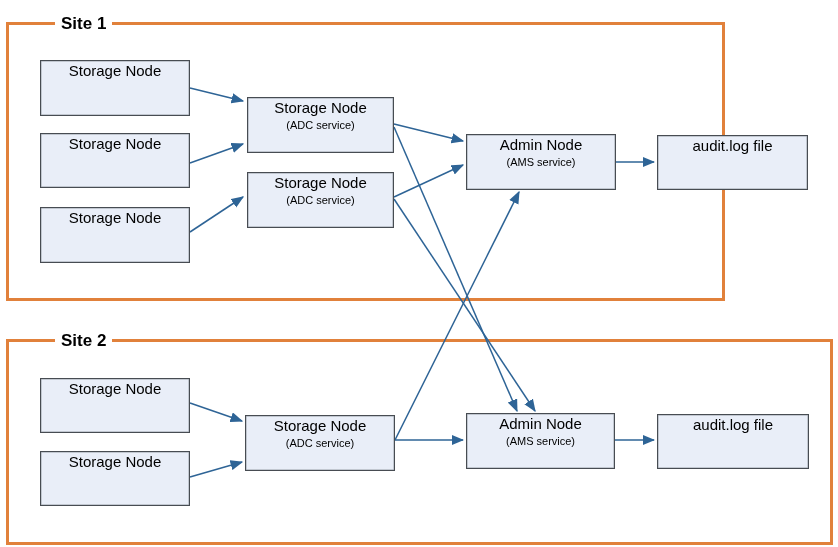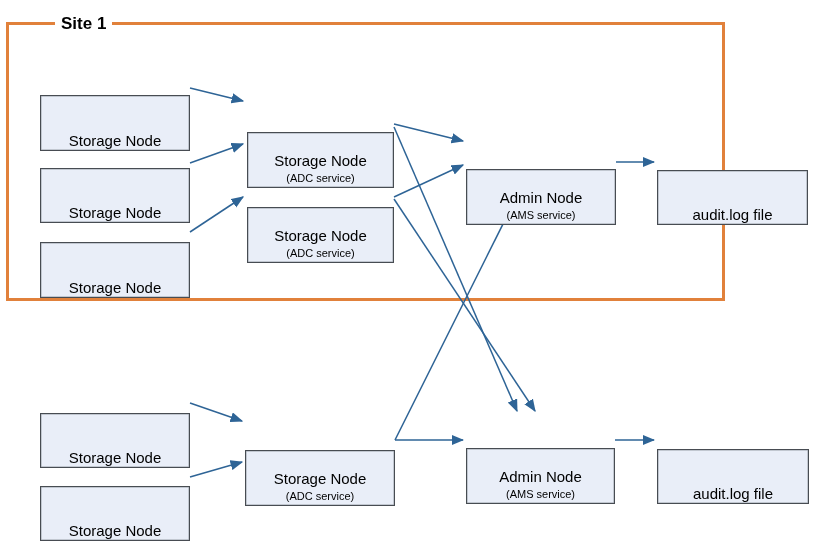--- a/index.html
+++ b/index.html
@@ -8,32 +8,35 @@
     font-family:"Liberation Sans","DejaVu Sans",sans-serif;color:#000;
   }
   .site-frame{position:absolute;box-sizing:border-box;border:3px solid #E1813B;background:transparent;}
   .site-label{
     position:absolute;top:-13px;background:#ffffff;padding:0 6px;
     font-size:17px;font-weight:bold;color:#000;white-space:nowrap;line-height:24px;
   }
   #edge-layer{position:absolute;left:0;top:0;width:838px;height:547px;}
   .node{
     position:absolute;box-sizing:border-box;display:flex;flex-direction:column;
-    align-items:center;justify-content:flex-end;text-align:center;
-    background:#E9EEF8;border:1.5px solid #474c52;box-shadow:0 0 0 0.5px #9aa0a8 inset;margin-top:35px;
+    align-items:center;justify-content:flex-start;text-align:center;
+    background:#E9EEF8;border:1.5px solid #474c52;box-shadow:0 0 0 0.5px #9aa0a8 inset;
   }
   .node-title{font-size:15px;line-height:19px;color:#000;white-space:nowrap;}
   .node-sub{font-size:11px;line-height:17px;color:#000;white-space:nowrap;}
 </style>
 </head>
 <body>
 
 <div id="canvas">
     <div class="site-frame" style="left: 6px; top: 22px; width: 719px; height: 279px; border-color: rgb(225, 129, 59);">
       <div class="site-label" style="left: 46px;">Site 1</div>
+    </div>
+    <div class="site-frame" style="left: 6px; top: 339px; width: 827px; height: 206px; border-color: rgb(225, 129, 59);">
+      <div class="site-label" style="left: 46px;">Site 2</div>
     </div>
     <svg id="edge-layer" width="838" height="547" viewBox="0 0 838 547">
       <defs>
         <marker id="arrowhead" viewBox="0 0 10 8" refX="9" refY="4" markerWidth="8.5" markerHeight="7" orient="auto">
           <polygon points="0,0 10,4 0,8" fill="#2E6496"></polygon>
         </marker>
       </defs>
       <line x1="190" y1="88" x2="243" y2="101" stroke="#2E6496" stroke-width="1.5" marker-end="url(#arrowhead)"></line>
       <line x1="190" y1="163" x2="243" y2="144" stroke="#2E6496" stroke-width="1.5" marker-end="url(#arrowhead)"></line>
       <line x1="190" y1="232" x2="243" y2="197" stroke="#2E6496" stroke-width="1.5" marker-end="url(#arrowhead)"></line>

